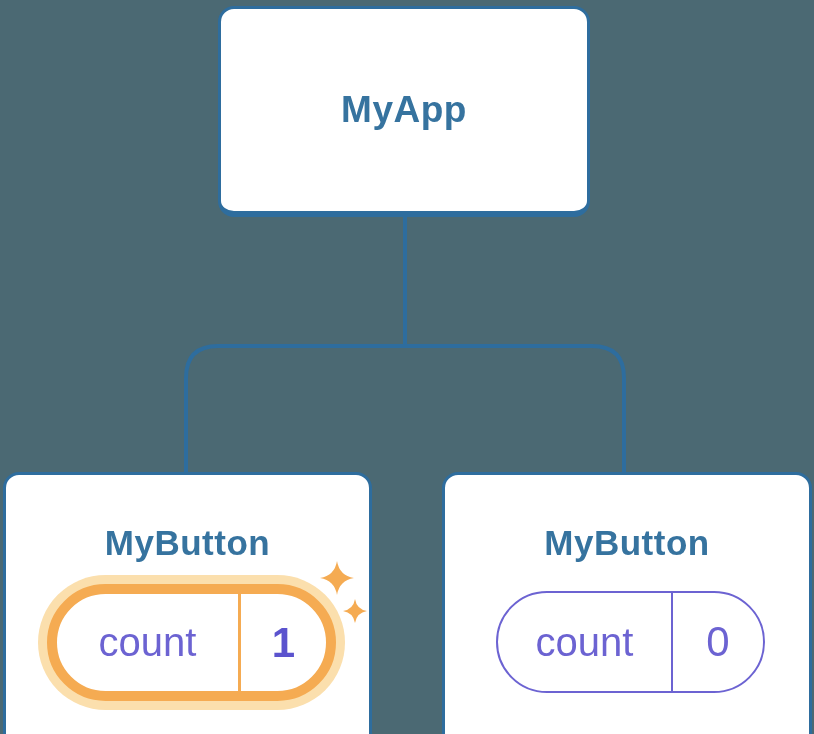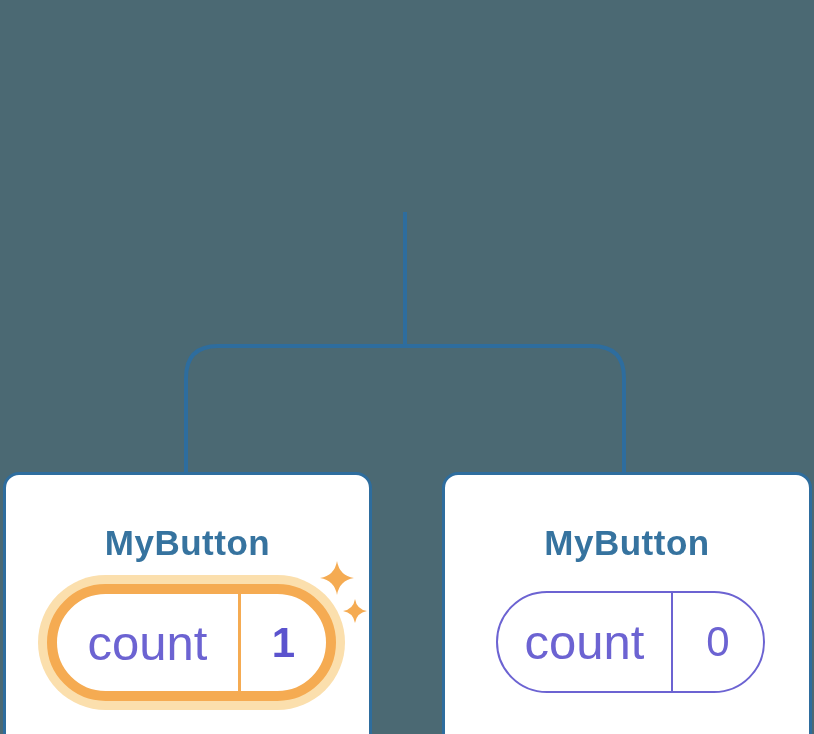--- a/index.html
+++ b/index.html
@@ -49,37 +49,40 @@
     border:2px solid var(--state-purple);border-radius:52px;
   }
   .pill-seg{display:flex;align-items:center;justify-content:center}
   .name-seg{flex:1}
   .pill-highlighted .value-seg{width:85px}
   .pill-default .value-seg{width:90px}
   .pill-divider{align-self:stretch}
   .divider-orange{width:3px;background:var(--highlight-orange)}
   .divider-purple{width:2px;background:var(--state-purple)}
 
-  .state-name{font-size:49px;color:var(--state-purple)}
+  .state-name{font-size:40px;color:var(--state-purple)}
   .state-value-bold{font-size:42px;font-weight:700;color:var(--value-highlight)}
   .state-value-normal{font-size:42px;font-weight:400;color:var(--state-purple)}
 
   .sparkles{position:absolute;left:312px;top:86px;width:52px;height:64px}
   .sparkles path{fill:var(--highlight-orange)}
 </style>
 </head>
 <body>
 
 <div class="canvas">
 
   <svg class="connectors" viewBox="0 0 814 734" aria-hidden="true">
     <path d="M405 212 L405 346"></path>
     <path d="M186 474 L186 378 Q186 346 218 346 L592 346 Q624 346 624 378 L624 474"></path>
   </svg>
 
+  <div class="card root-card">
+    <span class="node-title root-title">MyApp</span>
+  </div>
 
   <div class="card child-card left-card">
     <div class="node-title child-title">MyButton</div>
 
     <div class="pill pill-highlighted">
       <div class="pill-seg name-seg">
         <span class="state-name">count</span>
       </div>
       <div class="pill-divider divider-orange"></div>
       <div class="pill-seg value-seg">

